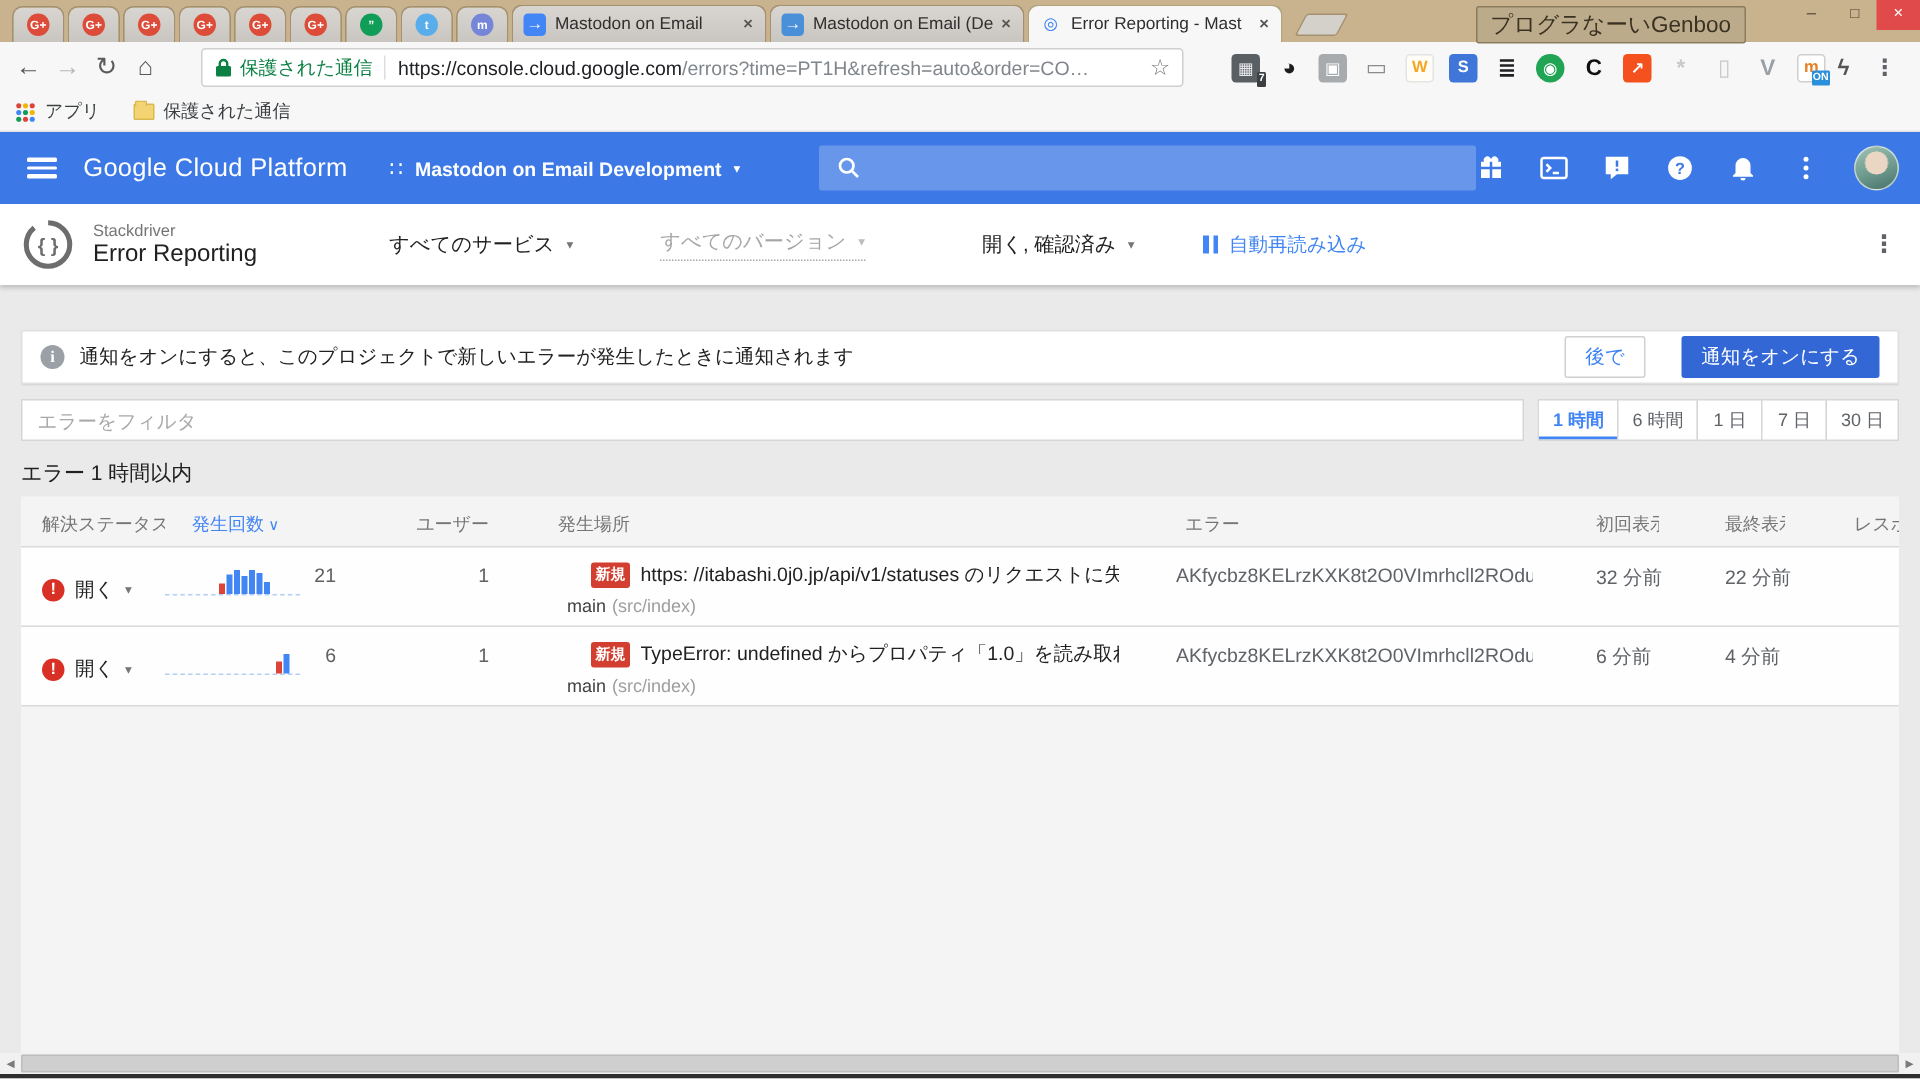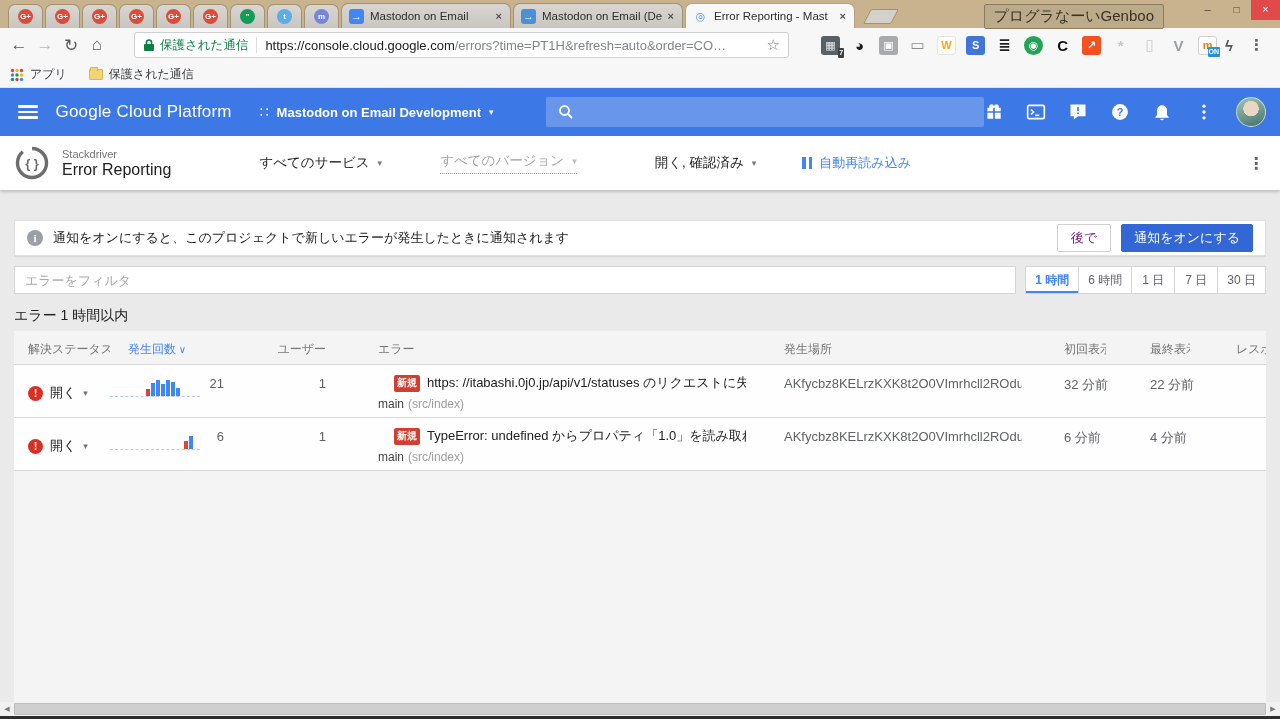--- a/index.html
+++ b/index.html
@@ -80,21 +80,21 @@
   .auto-reload { margin-left:46px; display:flex; align-items:center; color:#4285f4; font-size:13px; }
   .pause { display:flex; gap:3px; margin-right:7px; }
   .pause span { width:3.5px; height:12px; background:#4285f4; display:block; }
   .sd-kebab { margin-left:auto; margin-right:16px; font-size:16px; color:#5f6368; font-weight:bold; }
 
   
   .content { height:529px; background:#eaeaea; padding:0 14px; display:flex; flex-direction:column; overflow:hidden; }
   .banner { margin-top:30px; height:36px; background:#fff; border:1px solid #e0e0e0; box-shadow:0 1px 1px rgba(0,0,0,.08); display:flex; align-items:center; padding:0 12px; flex:none; }
   .info-ico { width:16px; height:16px; border-radius:50%; background:#9aa0a6; color:#fff; font-size:11px; font-weight:bold; text-align:center; line-height:16px; font-family:"Liberation Serif",serif; flex:none; }
   .banner-msg { font-size:13px; color:#212121; margin-left:10px; flex:1; white-space:nowrap; overflow:hidden; }
-  .btn-later { background:#fff; border:1px solid #d0d0d0; border-radius:2px; font-size:13px; color:#701a75; padding:4px 13px; margin-right:10px; font-family:inherit; }
+  .btn-later { background:#fff; border:1px solid #d0d0d0; border-radius:2px; font-size:13px; color:#3b82f6; padding:4px 13px; margin-right:24px; font-family:inherit; }
   .btn-primary { background:#3367d6; border:1px solid #3367d6; border-radius:2px; font-size:13px; color:#fff; padding:4px 12px; font-family:inherit; }
 
   .filter-row { display:flex; margin-top:10px; flex:none; }
   .filter-input { flex:1; height:28px; border:1px solid #d6d6d6; background:#fff; padding:0 10px; font-size:13px; color:#444; font-family:inherit; outline:none; }
   .filter-input::placeholder { color:#a9a9a9; }
   .tr-group { display:flex; margin-left:10px; }
   .tr-btn { min-width:44px; padding:0 9px; height:28px; background:#fff; border:1px solid #d6d6d6; margin-left:-1px; font-size:12px; color:#5f6368; font-family:inherit; white-space:nowrap; }
   .tr-btn.active { color:#4285f4; font-weight:bold; box-shadow:inset 0 -2px 0 #4285f4; }
 
   .section-title { font-size:14px; color:#212121; margin:13px 0 6px 0; flex:none; }
@@ -357,22 +357,22 @@
     </div>
 
     <div class="section-title">エラー 1 時間以内</div>
 
     <div class="table-panel">
       <div class="thead grid">
           <div class="th c0">解決ステータス</div>
           <div class="th c1 sorted">発生回数<span class="sorticon"> ∨</span></div>
           <div class="th c2"></div>
           <div class="th c3">ユーザー</div>
+          <div class="th c5">発生場所</div>
           <div class="th c4">エラー</div>
-          <div class="th c5">発生場所</div>
           <div class="th c6">初回表示</div>
           <div class="th c7">最終表示</div>
           <div class="th c8">レスポンス</div>
         </div>
       <div class="tbody">
   <div class="trow grid">
     <div class="c0 c-status">
       <span class="err-ico">!</span>
       <span class="status-label">開く</span>
       <span class="st-caret">▾</span>

